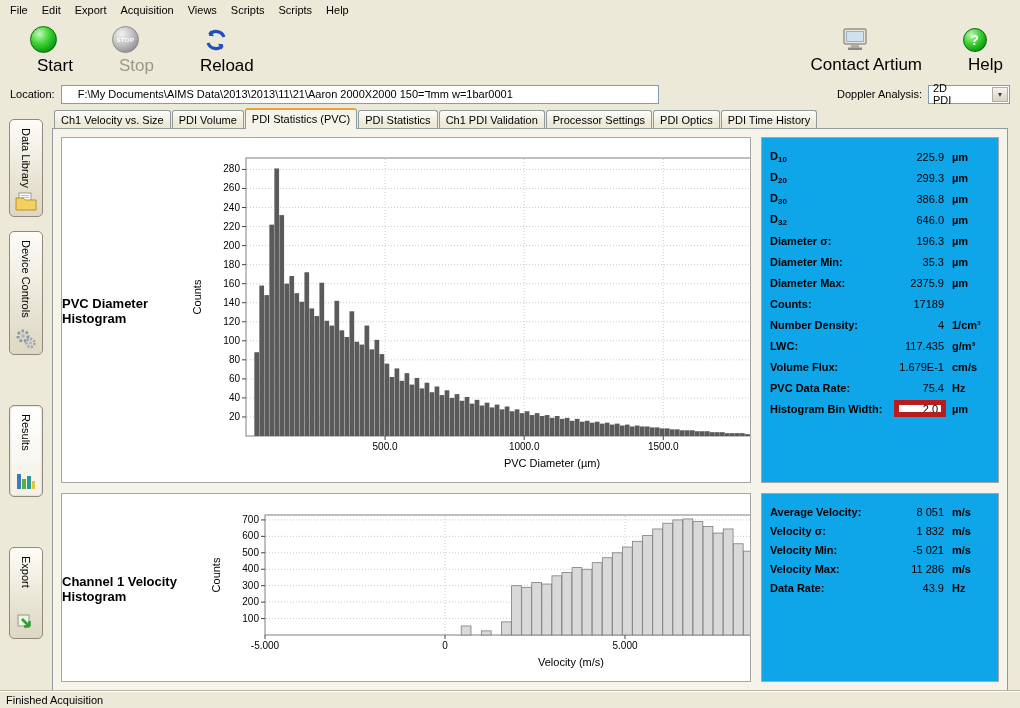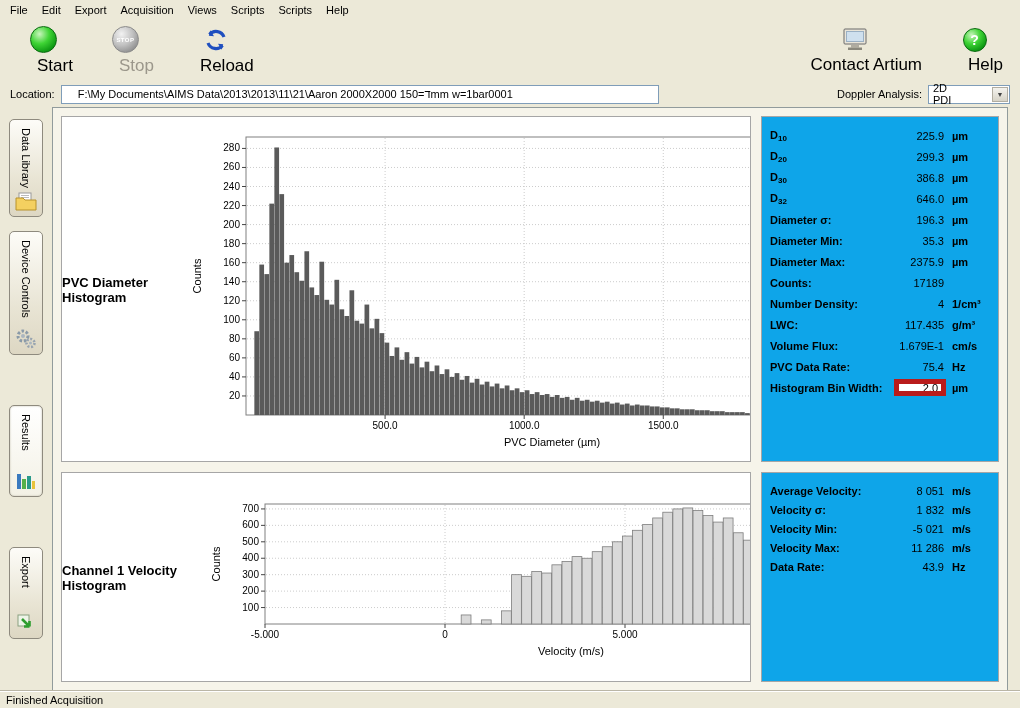--- a/index.html
+++ b/index.html
@@ -173,20 +173,30 @@
         </div>
         <div class="side-btn">
           <div class="vlabel">Export</div>
           <div class="side-icon"><svg width="20" height="20" viewBox="0 0 20 20">
               <rect x="2" y="2" width="11" height="11" fill="#eef4e8" stroke="#8aa080"></rect>
               <path d="M6 6 L13.5 13.5 M13.5 13.5 L13.5 8 M13.5 13.5 L8 13.5" stroke="#2f9e2f" stroke-width="2.6" fill="none"></path>
             </svg></div>
         </div>
       </div>
     <div class="content-col">
+      <div class="tab-strip">
+          <div class="tab">Ch1 Velocity vs. Size</div>
+          <div class="tab">PDI Volume</div>
+          <div class="tab active">PDI Statistics (PVC)</div>
+          <div class="tab">PDI Statistics</div>
+          <div class="tab">Ch1 PDI Validation</div>
+          <div class="tab">Processor Settings</div>
+          <div class="tab">PDI Optics</div>
+          <div class="tab">PDI Time History</div>
+        </div>
       <div class="content-box">
 
         <div class="panel chart-panel">
           <div class="chart-title">PVC Diameter Histogram</div>
           <svg id="chart1" width="686" height="320">
               <rect x="58" y="8" width="612" height="278" fill="#ffffff" stroke="#808080"></rect>
               <line x1="59" x2="669" y1="266.95890410958907" y2="266.95890410958907" stroke="#cccccc" stroke-dasharray="1,2"></line>
               <line x1="54" x2="58" y1="266.95890410958907" y2="266.95890410958907" stroke="#444"></line>
               <text x="52" y="269.95890410958907" text-anchor="end" font-size="10">20</text>
               <line x1="59" x2="669" y1="247.91780821917808" y2="247.91780821917808" stroke="#cccccc" stroke-dasharray="1,2"></line>

